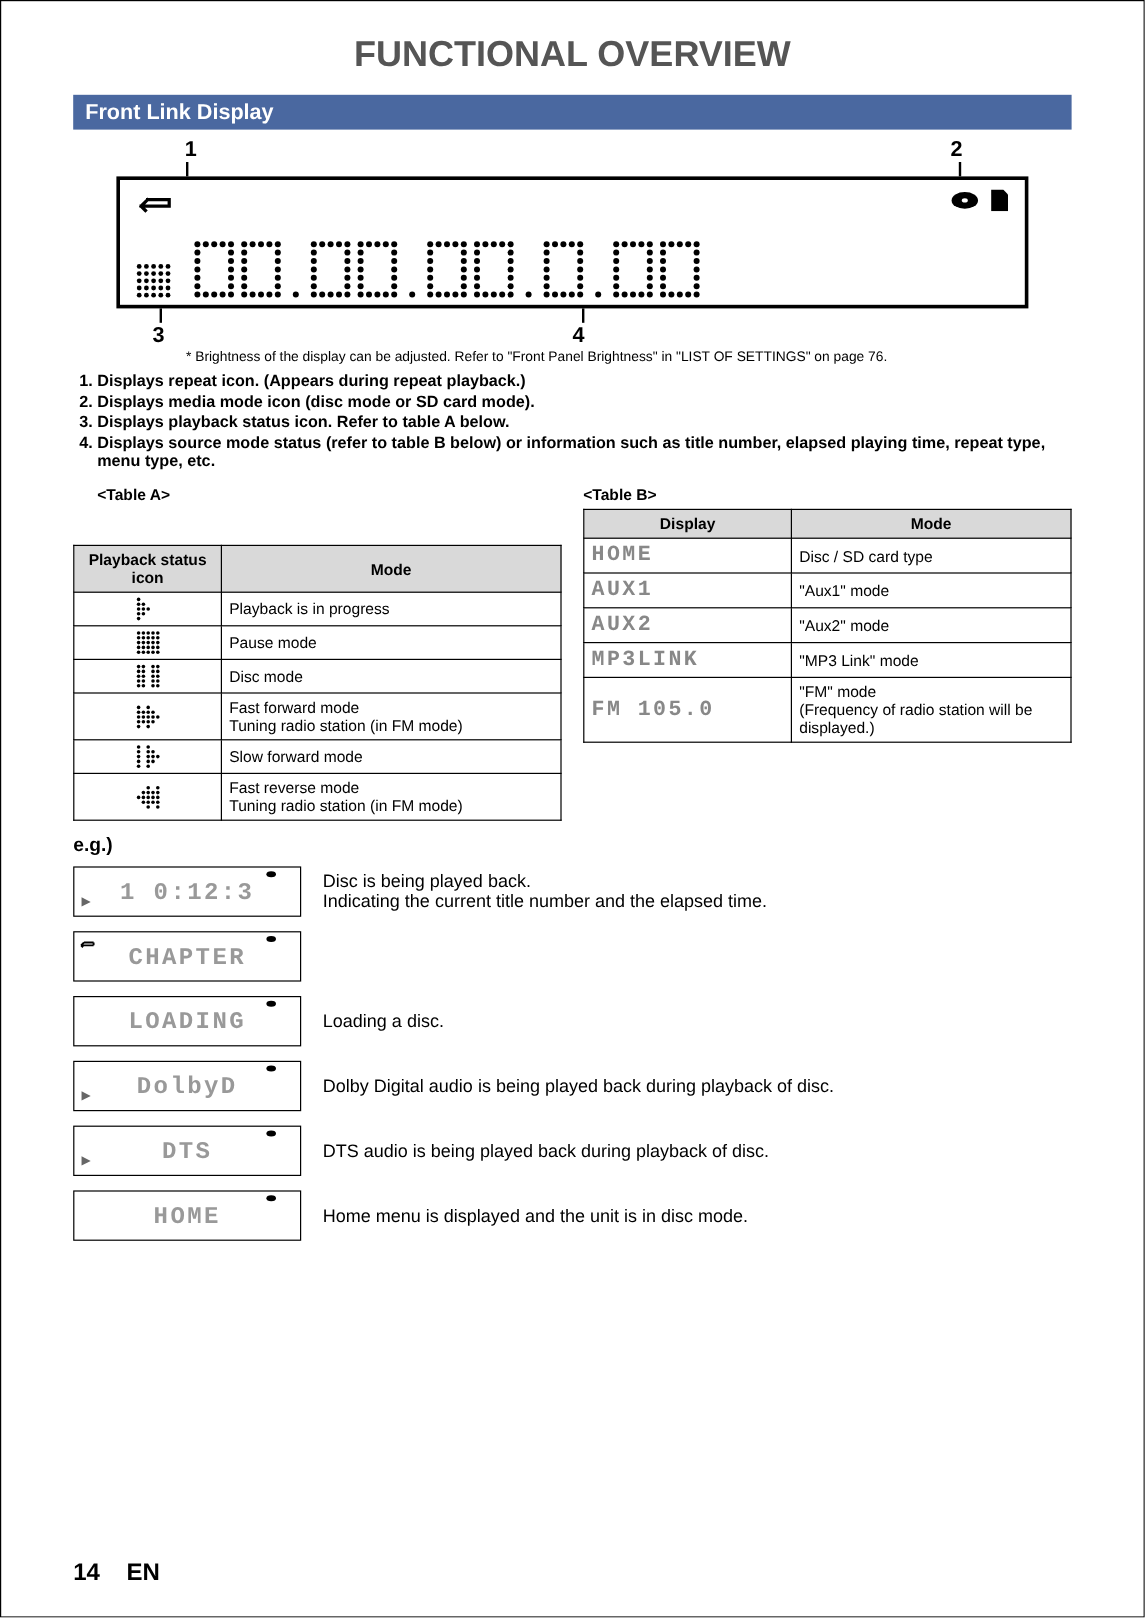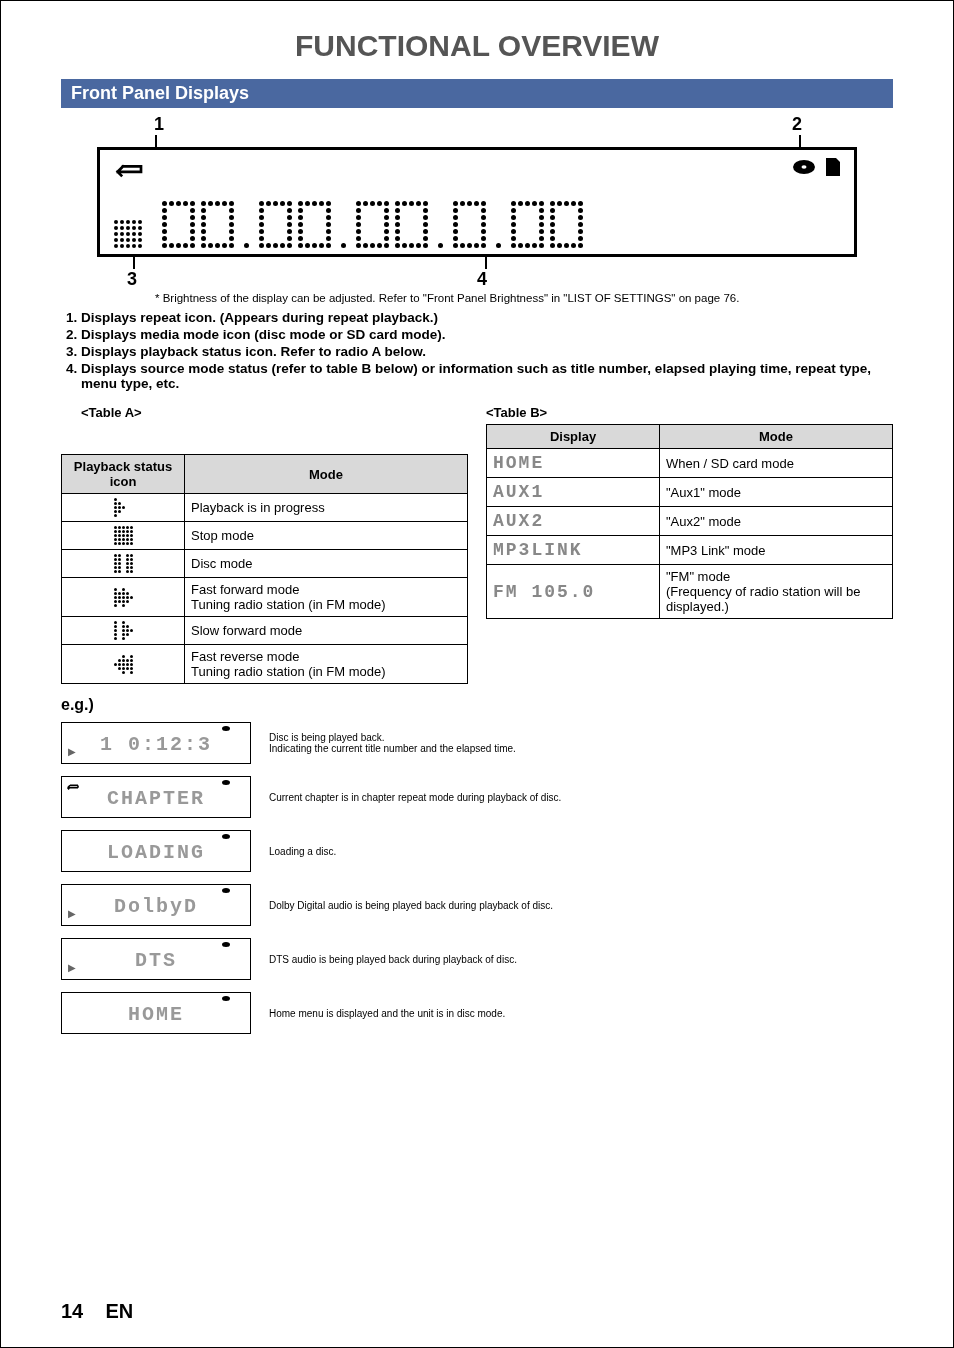--- a/index.html
+++ b/index.html
@@ -209,35 +209,35 @@
     font-size:20px;
     letter-spacing:2px;
     text-align:center;
     width:100%;
     font-weight:bold;
   }
   .eg-lcd .play-sm{
     position:absolute;left:6px;bottom:6px;
     font-size:10px;color:#666;
   }
-  .eg-desc{font-size:10px;}
+  .eg-desc{font-size:15px;}
   .footer{
     position:absolute;
     bottom:24px;left:60px;
     font-size:20px;
     font-weight:bold;
   }
 </style>
 </head>
 <body>
 
 <div class="page">
   <h1 class="main-title">FUNCTIONAL OVERVIEW</h1>
 
-  <div class="section-bar">Front Panel Displays</div>
+  <div class="section-bar">Front Link Display</div>
 
   <div class="diagram">
     <div class="diagram-inner">
       <div class="labels-top">
         <span>1</span>
         <span>2</span>
       </div>
       <div class="tick-row">
         <div class="tick"></div>
         <div class="tick"></div>
@@ -651,21 +651,21 @@
         <span class="l3">3</span>
         <span class="l4">4</span>
       </div>
       <div class="brightness-note">* Brightness of the display can be adjusted. Refer to "Front Panel Brightness" in "LIST OF SETTINGS" on page 76.</div>
     </div>
   </div>
 
   <ol class="desc">
     <li>Displays repeat icon. (Appears during repeat playback.)</li>
     <li>Displays media mode icon (disc mode or SD card mode).</li>
-    <li>Displays playback status icon. Refer to radio A below.</li>
+    <li>Displays playback status icon. Refer to table A below.</li>
     <li>Displays source mode status (refer to table B below) or information such as title number, elapsed playing time, repeat type, menu type, etc.</li>
   </ol>
 
   <div class="two-col">
 
     <div class="col">
       <div class="table-label">&lt;Table A&gt;</div>
       <div style="height:30px"></div>
       <table class="ft">
         <thead>
@@ -726,21 +726,21 @@
                   <span></span>
                   <span></span>
                   <span></span>
                   <span></span>
                   <span></span>
                   <span></span>
                   <span></span>
                   <span></span>
                   <span></span>
                 </div></td>
-              <td style="white-space: pre-line;">Stop mode</td>
+              <td style="white-space: pre-line;">Pause mode</td>
             </tr>
             <tr>
               <td class="icell"><div class="tiny-dot-icon">
                   <span></span>
                   <span></span>
                   <span style="visibility: hidden;"></span>
                   <span></span>
                   <span></span>
                   <span></span>
                   <span></span>
@@ -866,21 +866,21 @@
       <table class="ft">
         <thead>
           <tr>
             <th style="width:160px">Display</th>
             <th>Mode</th>
           </tr>
         </thead>
         <tbody id="tableB-body">
             <tr>
               <td class="dcell"><span class="dotty">HOME</span></td>
-              <td style="white-space: pre-line;">When / SD card mode</td>
+              <td style="white-space: pre-line;">Disc / SD card type</td>
             </tr>
             <tr>
               <td class="dcell"><span class="dotty">AUX1</span></td>
               <td style="white-space: pre-line;">"Aux1" mode</td>
             </tr>
             <tr>
               <td class="dcell"><span class="dotty">AUX2</span></td>
               <td style="white-space: pre-line;">"Aux2" mode</td>
             </tr>
             <tr>
@@ -909,21 +909,20 @@
 Indicating the current title number and the elapsed time.</div>
       </div>
       <div class="eg-row">
         <div class="eg-lcd">
           <div class="disc-dot"></div>
           <div class="repeat-sm"><svg width="16" height="10" viewBox="0 0 40 20">
               <path d="M4 12 H30 M30 12 L30 6 M30 6 H10 M10 6 L6 10 M4 12 L8 16 M4 12 L8 8" stroke="#000" stroke-width="4" fill="none"></path>
             </svg></div>
           <div class="disp-text">CHAPTER</div>
         </div>
-        <div class="eg-desc" style="white-space: pre-line;">Current chapter is in chapter repeat mode during playback of disc.</div>
       </div>
       <div class="eg-row">
         <div class="eg-lcd">
           <div class="disc-dot"></div>
           <div class="disp-text">LOADING</div>
         </div>
         <div class="eg-desc" style="white-space: pre-line;">Loading a disc.</div>
       </div>
       <div class="eg-row">
         <div class="eg-lcd">

